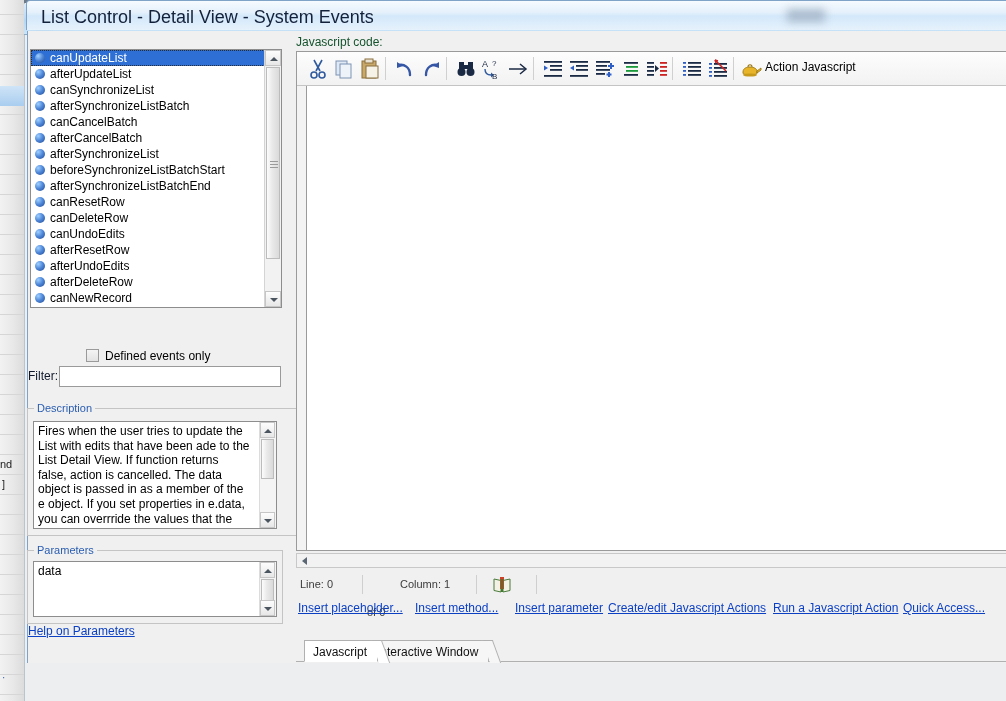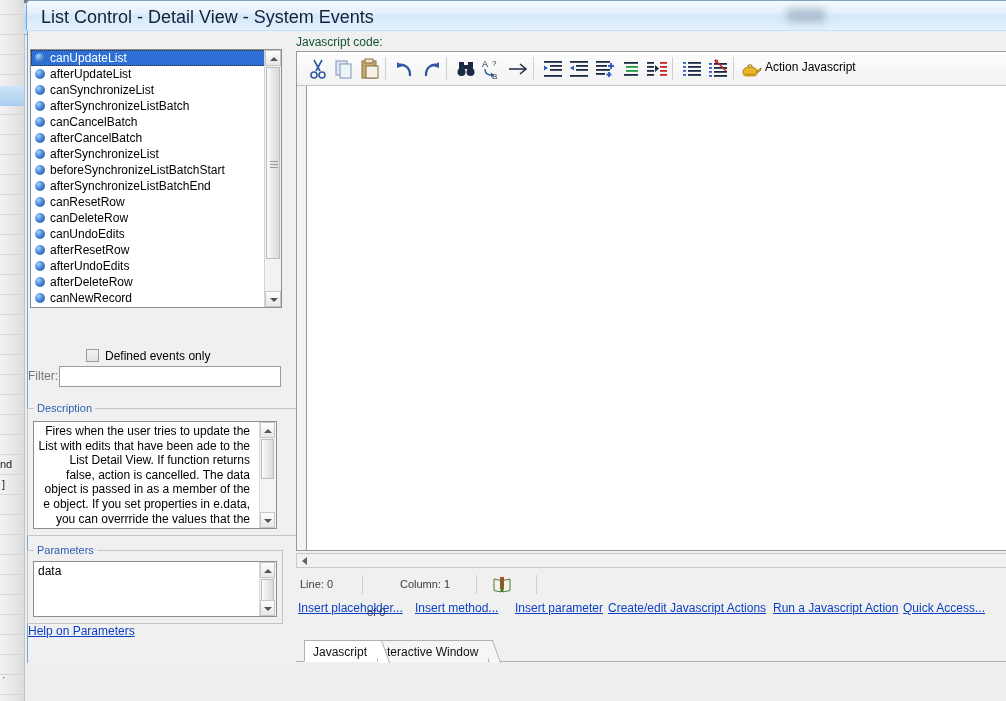--- a/index.html
+++ b/index.html
@@ -205,21 +205,21 @@
     width: 13px; height: 13px;
     border: 1px solid #9a9a9a;
     background: linear-gradient(to bottom,#f4f4f4,#e3e3e3);
     vertical-align: -2px;
     margin-right: 6px;
     box-sizing: border-box;
   }
 
   .filter-label {
     position: absolute; left: 0px; top: 338px;
-    font-size: 12px; color: #737373;
+    font-size: 12px; color: #0f172a;
   }
   .filter-input {
     position: absolute; left: 31px; top: 335px;
     width: 222px; height: 21px;
     background: #fff;
     border: 1px solid #9a9a9a;
     box-sizing: border-box;
     font-size: 12px;
     padding: 2px 4px;
     font-family: "Liberation Sans", sans-serif;
@@ -233,21 +233,21 @@
   }
   .groupbox-title {
     position: absolute;
     top: -7px; left: 6px;
     background: #f0f0f0;
     padding: 0 3px;
     font-size: 11px;
     color: #2a5db0;
     white-space: nowrap;
   }
-  .gb-desc { left: -1px; top: 377px; width: 276px; height: 128px; text-align: right; }
+  .gb-desc { left: -1px; top: 377px; width: 276px; height: 128px; }
   .gb-param { left: -1px; top: 519px; width: 256px; height: 74px; }
 
   .textarea-box {
     position: absolute;
     background: #fff;
     border: 1px solid #8d8d8d;
     box-sizing: border-box;
     overflow: hidden;
   }
   .desc-box { left: 5px; top: 12px; width: 244px; height: 108px; }

